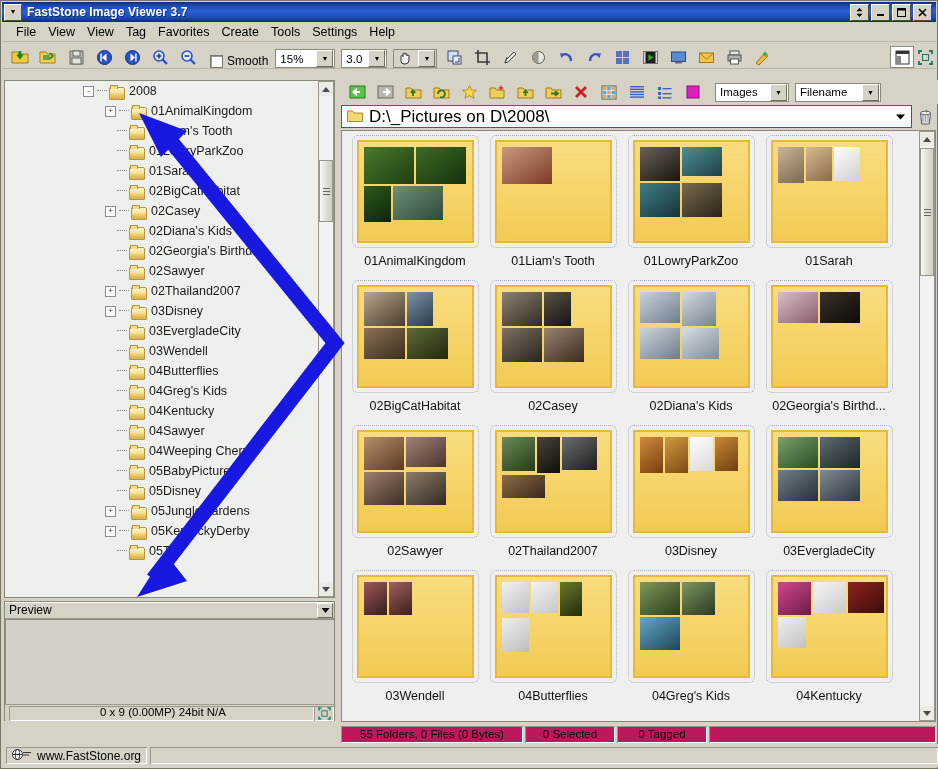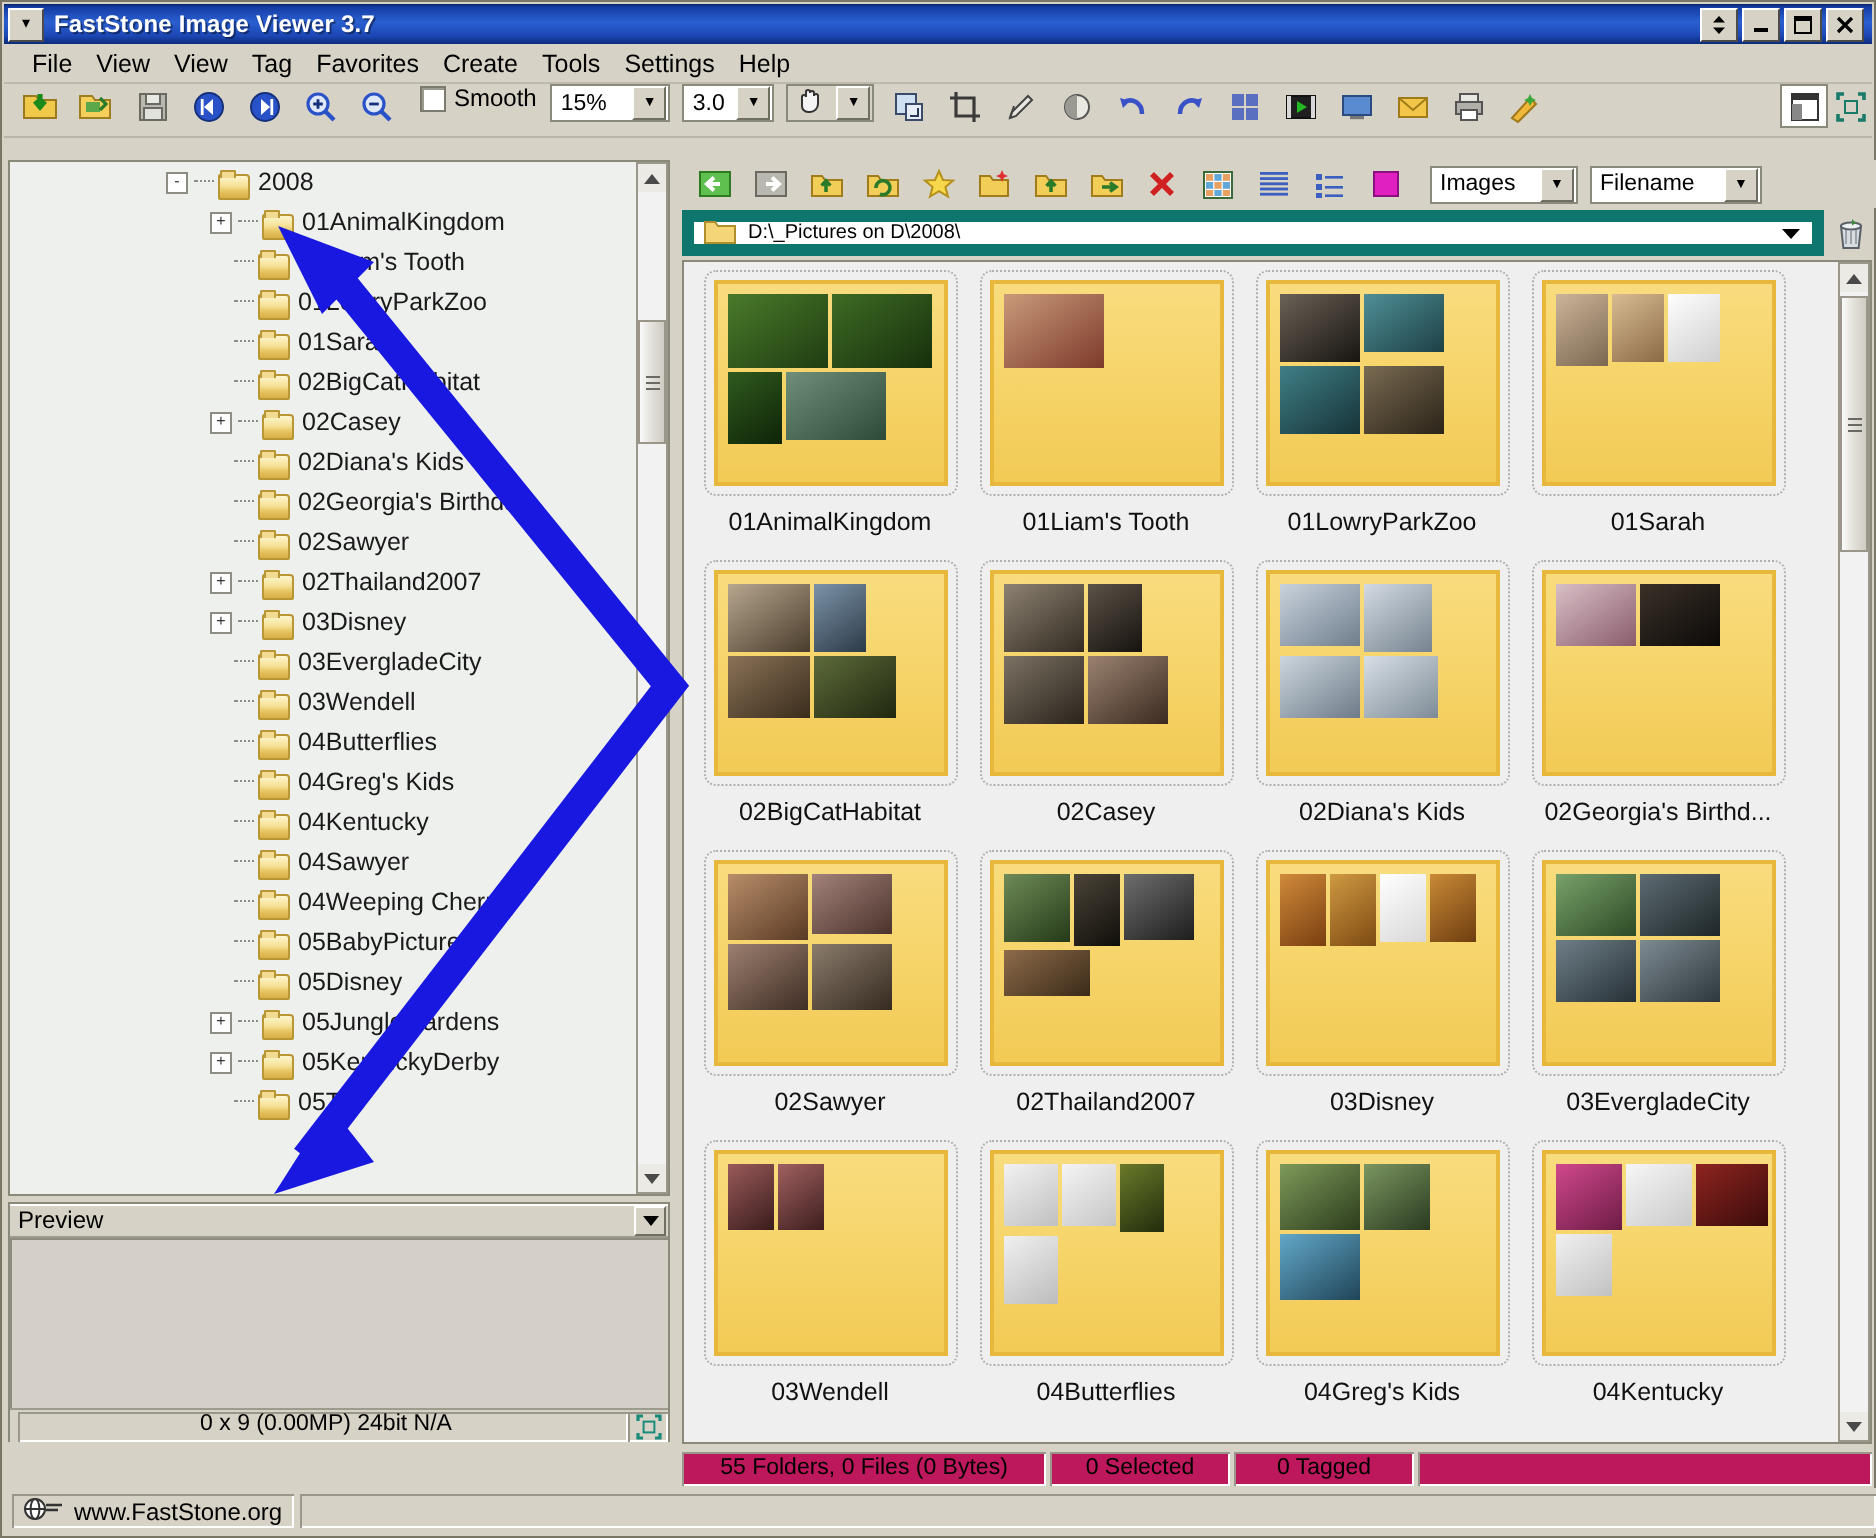--- a/index.html
+++ b/index.html
@@ -35,21 +35,21 @@
 
   
   .menubar{
     height:19px;display:flex;align-items:center;padding-left:8px;gap:0;
     background:#d6d2c6;border-bottom:1px solid #bdb9ac;margin:0 1px;
   }
   .menuitem{padding:2px 6px;font-size:12.5px;color:#000;white-space:nowrap}
 
   
   .toolbar{
-    height:26px;display:flex;align-items:flex-start;gap:0;
+    height:26px;display:flex;align-items:flex-end;gap:0;
     background:#d6d2c6;margin:0 1px;border-bottom:1px solid #b9b5a8;
     padding-left:4px;
   }
   .tbtn{width:28px;height:22px;display:flex;align-items:center;justify-content:center;}
   .chk-wrap{display:flex;align-items:center;gap:4px;margin:0 4px 0 8px;font-size:12px;}
   .chkbox{width:11px;height:11px;background:#fff;border:1px solid #7a7a6e;box-shadow:inset 1px 1px 0 #9a9a8e;}
   .combo{
     height:17px;background:#fff;border:1px solid #8a8a7a;
     display:flex;align-items:center;font-size:11.5px;margin:0 3px;
   }
@@ -144,22 +144,22 @@
   }
 
   
   .rightpane{position:absolute;left:337px;top:0;width:599px;height:665px;}
   .rtoolbar{
     height:24px;display:flex;align-items:center;background:#d6d2c6;padding-left:4px;gap:0;
   }
   .rbtn{width:28px;height:22px;display:flex;align-items:center;justify-content:center}
   .pathbar{
     position:absolute;left:2px;top:25px;width:571px;height:23px;
-    background:#fff;border:6px solid #0f766e;box-sizing:border-box;
-    display:flex;align-items:center;padding-left:5px;font-size:10px;justify-content:center;
+    background:#fff;border:1px solid #0f766e;box-sizing:border-box;
+    display:flex;align-items:center;padding-left:5px;font-size:17px;justify-content:center;
   }
   .pathbar .caret{margin-left:auto;margin-right:6px;font-size:9px}
   .trashbtn{position:absolute;left:575px;top:25px;width:22px;height:23px;display:flex;align-items:center;justify-content:center}
 
   .thumbarea{
     position:absolute;left:2px;top:50px;width:595px;height:592px;
     background:#efefef;border:1px solid #8a8a7a;box-sizing:border-box;overflow:hidden;
   }
   .grid{position:absolute;left:4px;top:4px;width:560px;display:flex;flex-wrap:wrap;}
   .cell{width:138px;height:145px;margin:0 0 0 0;display:flex;flex-direction:column;align-items:center;}

